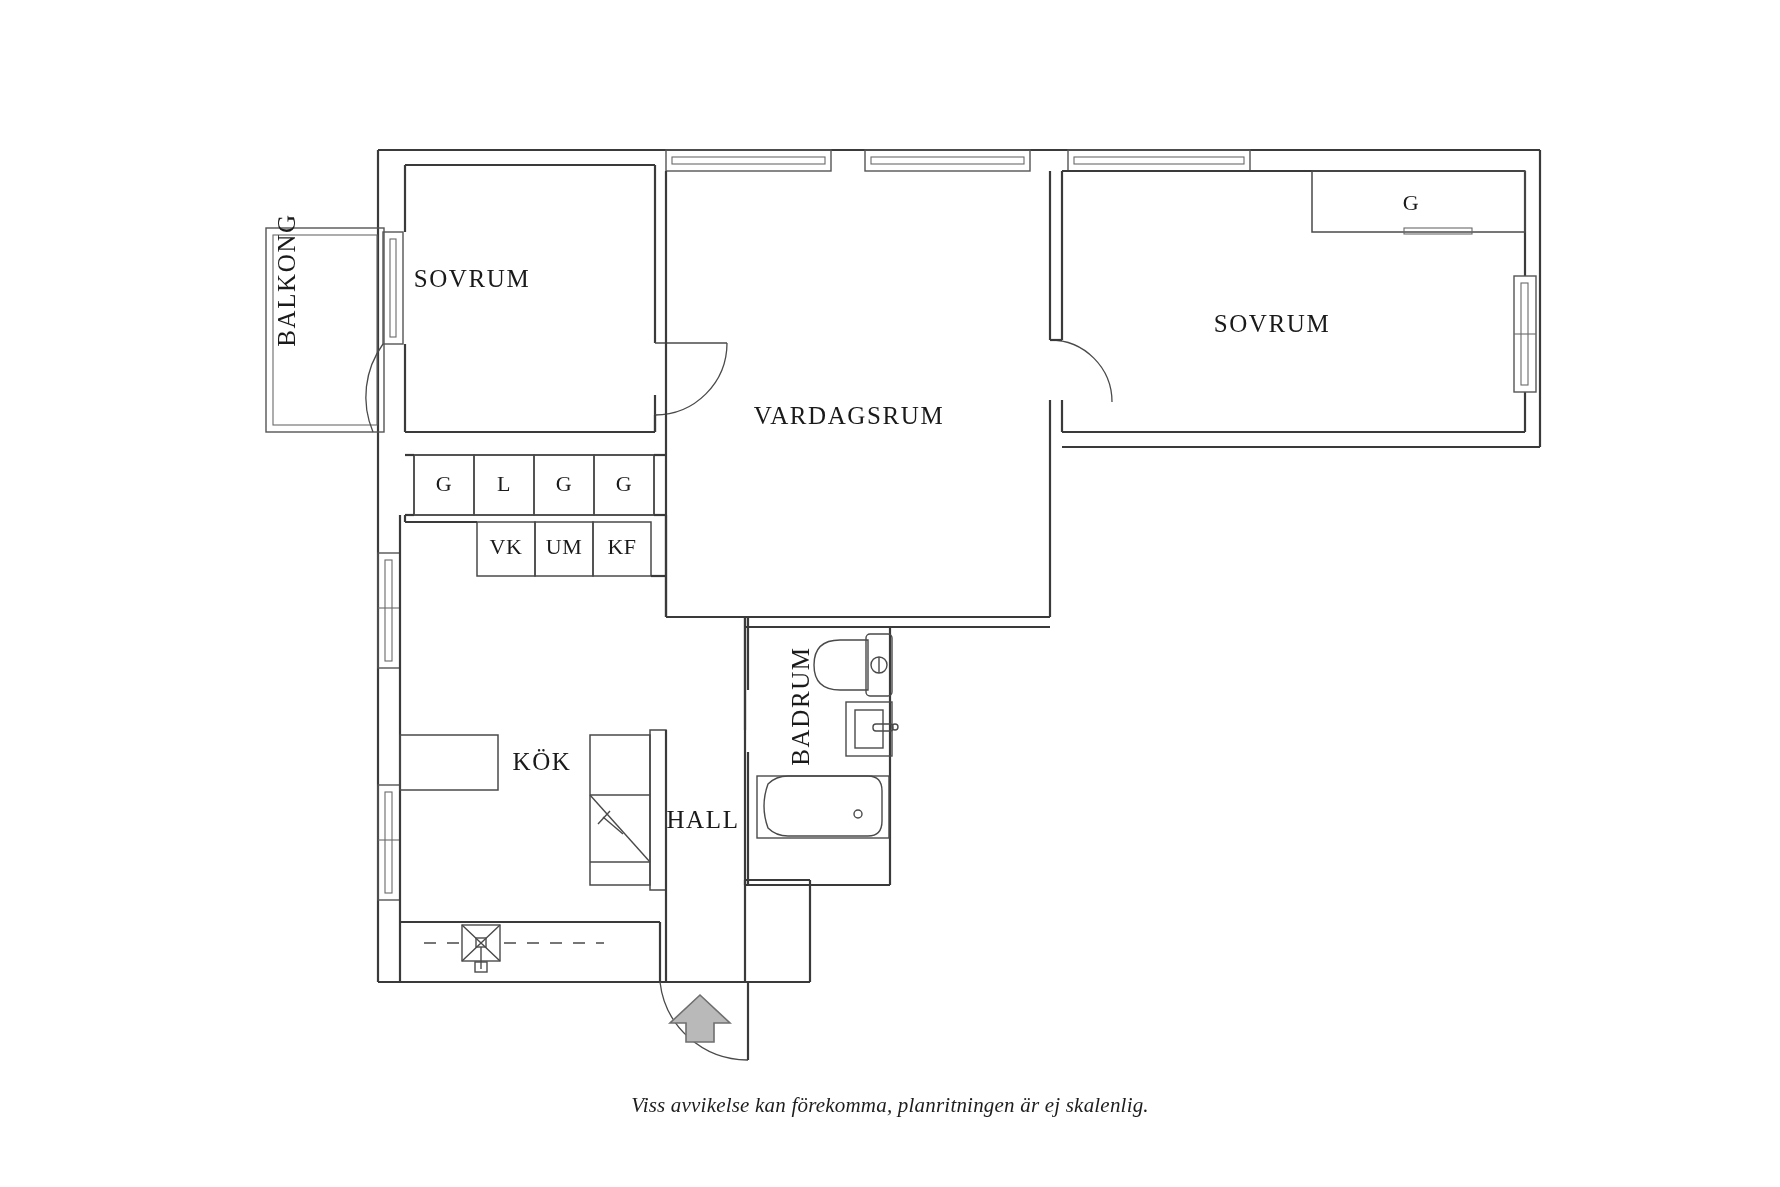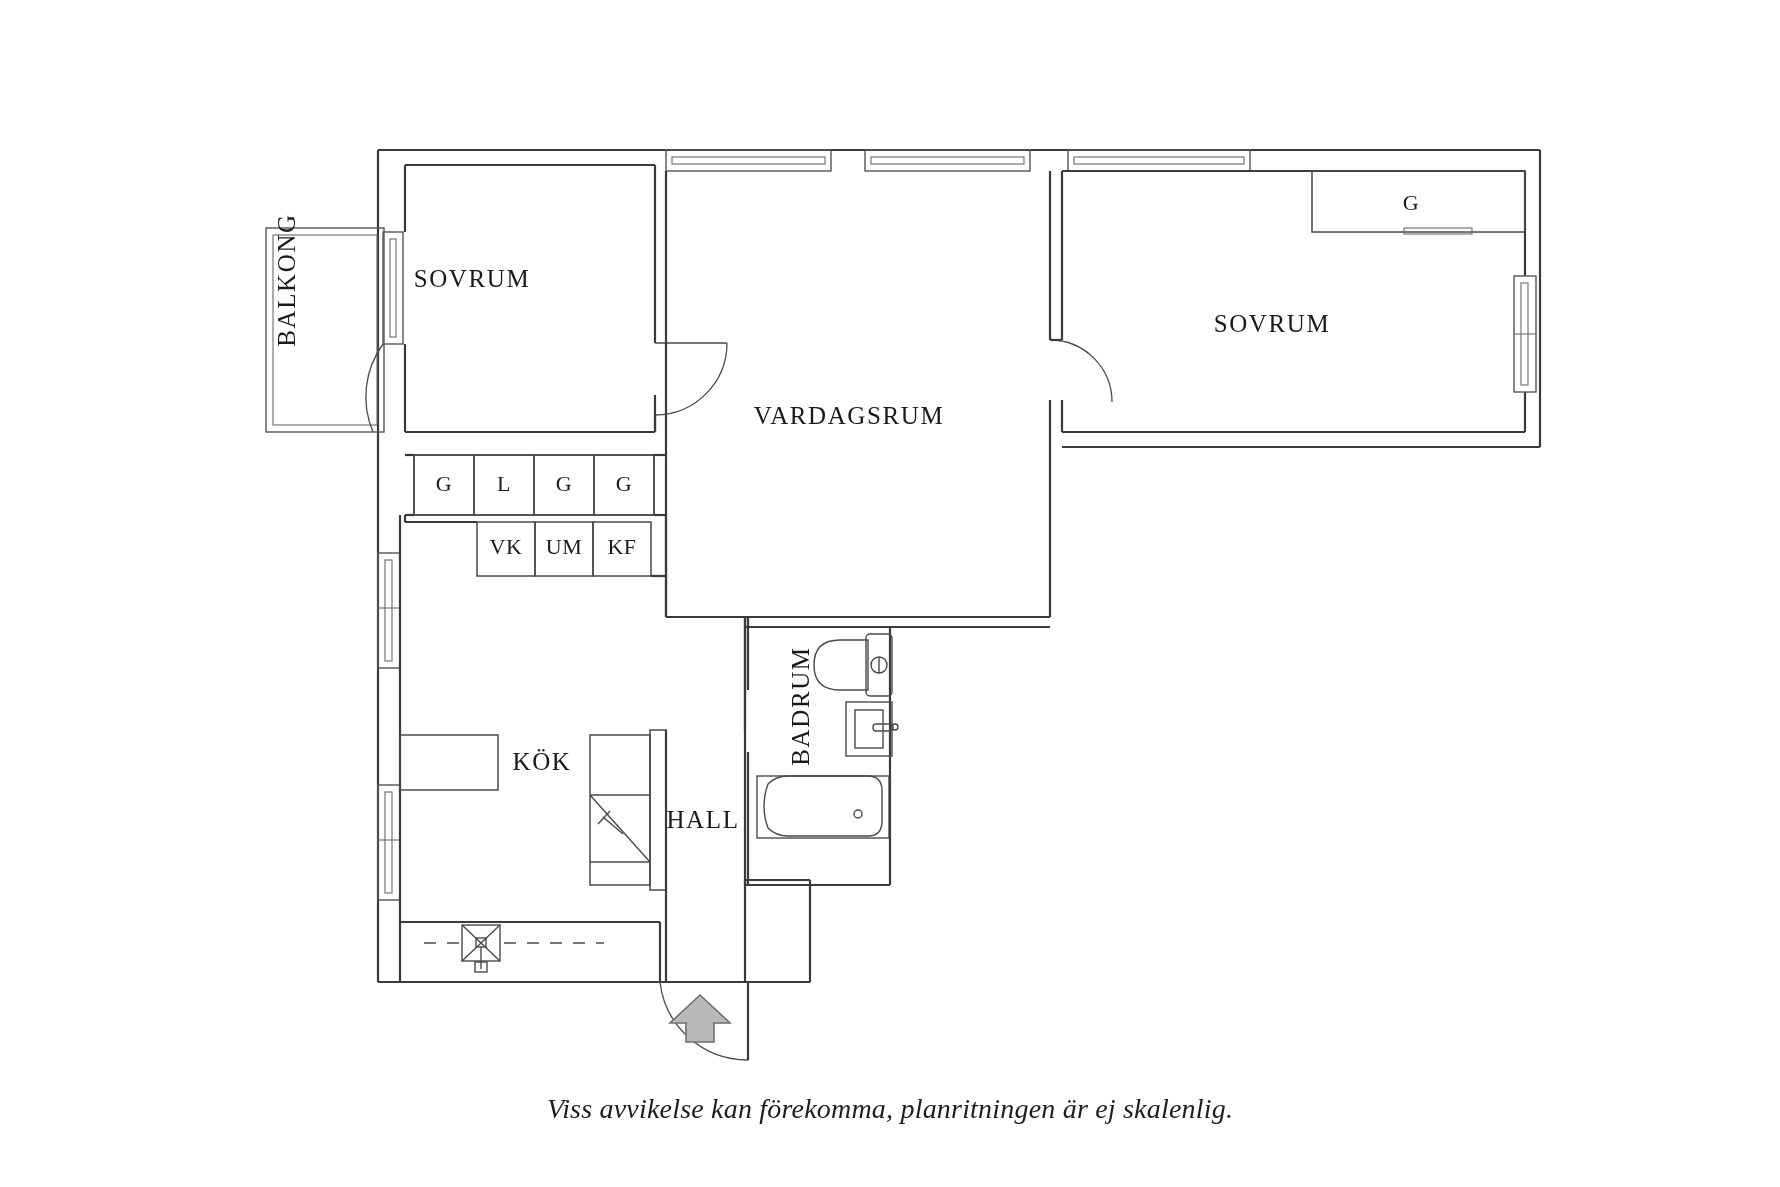--- a/index.html
+++ b/index.html
@@ -46,21 +46,21 @@
     dominant-baseline: middle;
   }
   .caption {
     position: absolute;
     left: 0;
     top: 1093px;
     width: 1780px;
     text-align: center;
     font-family: "Liberation Serif", "DejaVu Serif", serif;
     font-style: italic;
-    font-size: 28px;
+    font-size: 21px;
     color: #1d1d1d;
     letter-spacing: 0.2px;
   }
   .wall      { stroke:#3a3a3a; stroke-width:2.2; fill:none; }
   .wall-thin { stroke:#555555; stroke-width:1.4; fill:none; }
   .hair      { stroke:#6a6a6a; stroke-width:1.1; fill:none; }
   .cabbox    { stroke:#4a4a4a; stroke-width:1.5; fill:none; }
   .fix       { stroke:#4a4a4a; stroke-width:1.4; fill:none; }
   .swing     { stroke:#4a4a4a; stroke-width:1.3; fill:none; }
   .dash      { stroke:#4a4a4a; stroke-width:1.6; fill:none; stroke-dasharray:12 11; }

